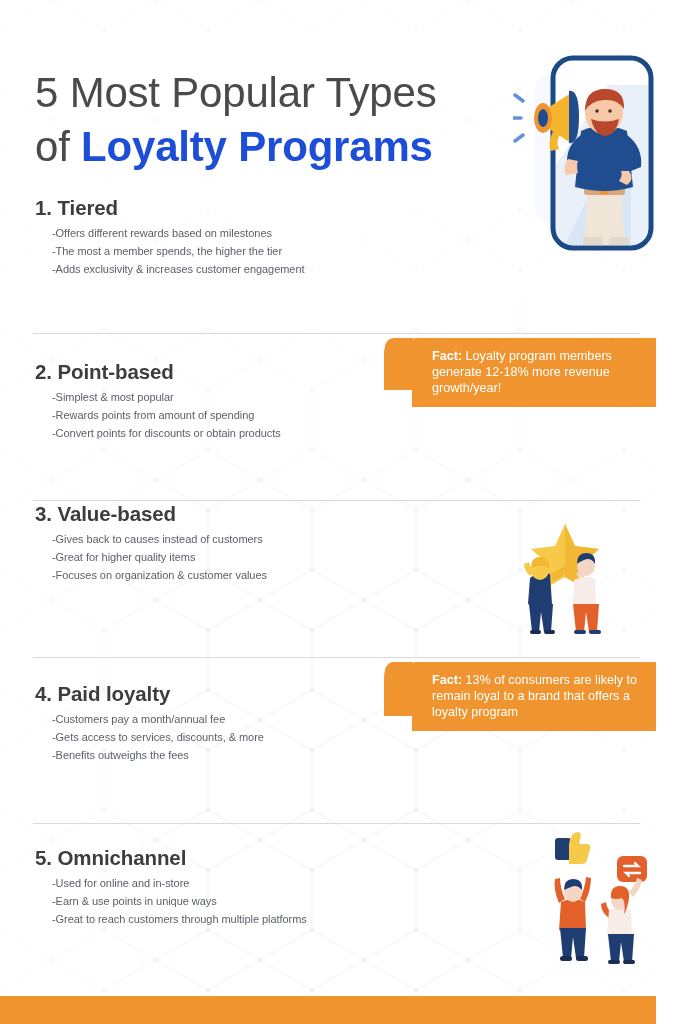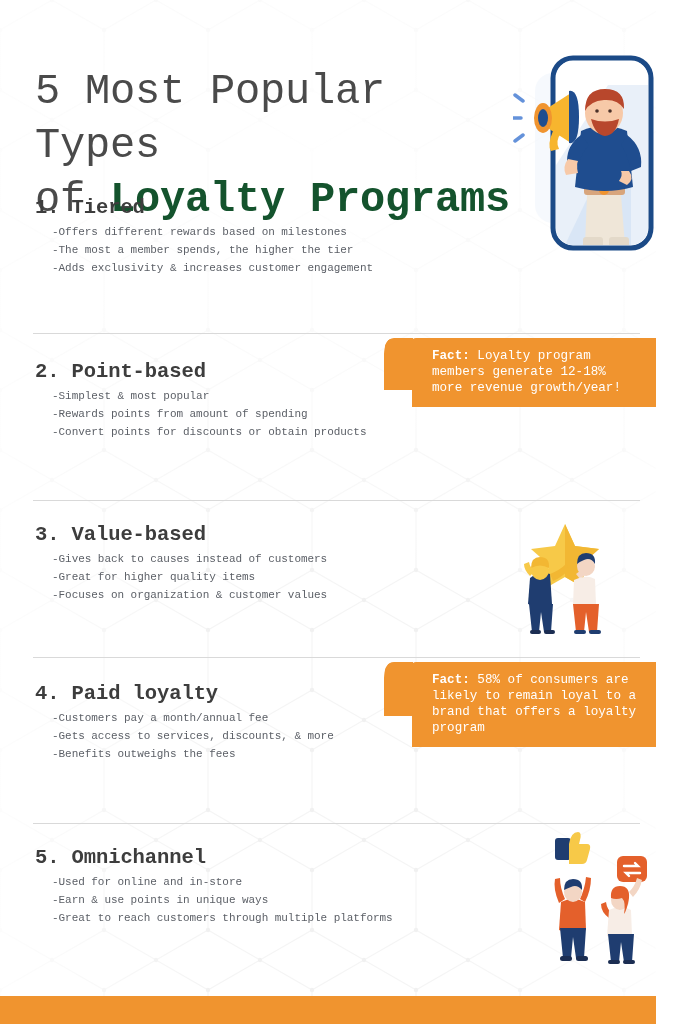--- a/index.html
+++ b/index.html
@@ -10,21 +10,20 @@
   body {
     font-family: "Liberation Sans", sans-serif;
     -webkit-font-smoothing: antialiased;
   }
   #page {
     position: relative;
     width: 656px;
     height: 1024px;
     overflow: hidden;
     background: #ffffff;
-    font-family: Liberation Mono, monospace;
   }
 
   
   .hex-bg {
     position: absolute;
     inset: 0;
     z-index: 0;
     pointer-events: none;
   }
   .hex-fade {
@@ -50,21 +49,21 @@
     left: 35px;
     top: 38px;
     width: 500px;
     font-size: 42px;
     line-height: 1.28;
     font-weight: 400;
     letter-spacing: -0.2px;
     color: #4a4a4a;
   }
   .title .accent {
-    color: #14532d;
+    color: #1d4ed8;
     font-weight: 700;
   }
 
   
   .section {
     position: absolute;
     left: 35px;
     width: 600px;
   }
   .section-title {
@@ -247,21 +246,21 @@
 
     <div class="section" style="top:360px;">
       <div class="section-title">2. Point-based</div>
       <p class="bullet">-Simplest &amp; most popular</p>
       <p class="bullet">-Rewards points from amount of spending</p>
       <p class="bullet">-Convert points for discounts or obtain products</p>
     </div>
 
     <div class="divider" style="top:500px;"></div>
 
-    <div class="section" style="top:523px;">
+    <div class="section" style="top:502px;">
       <div class="section-title">3. Value-based</div>
       <p class="bullet">-Gives back to causes instead of customers</p>
       <p class="bullet">-Great for higher quality items</p>
       <p class="bullet">-Focuses on organization &amp; customer values</p>
     </div>
 
     <svg class="illus" id="illus-star" width="120" height="120" viewBox="0 0 120 120" aria-hidden="true">
 
       <path d="M57 6 L67 28 L91 31 L73 47 L78 71 L57 59 L36 71 L41 47 L23 31 L47 28 Z" fill="#F7C948"></path>
       <path d="M57 6 L67 28 L91 31 L73 47 L78 71 L57 59 Z" fill="#F2B733"></path>
@@ -290,21 +289,21 @@
 
     <div class="divider" style="top:657px;"></div>
 
     <div class="fact" style="top:662px;">
       <span class="notch">
         <svg width="29" height="54" viewBox="0 0 29 54" preserveAspectRatio="none" aria-hidden="true">
           <path d="M29 0 H10 Q0 0 0 14 V54 H29 Z" fill="#F0942F"></path>
           <path d="M-1 -1 H12 Q0 -1 0 16 V-1 Z" fill="#ffffff"></path>
         </svg>
       </span>
-      <b>Fact:</b><span> 58% of consumers are likely to remain loyal to a brand that offers a loyalty program</span>
+      <b>Fact:</b><span> 13% of consumers are likely to remain loyal to a brand that offers a loyalty program</span>
     </div>
 
     <div class="section" style="top:682px;">
       <div class="section-title">4. Paid loyalty</div>
       <p class="bullet">-Customers pay a month/annual fee</p>
       <p class="bullet">-Gets access to services, discounts, &amp; more</p>
       <p class="bullet">-Benefits outweighs the fees</p>
     </div>
 
     <div class="divider" style="top:823px;"></div>

